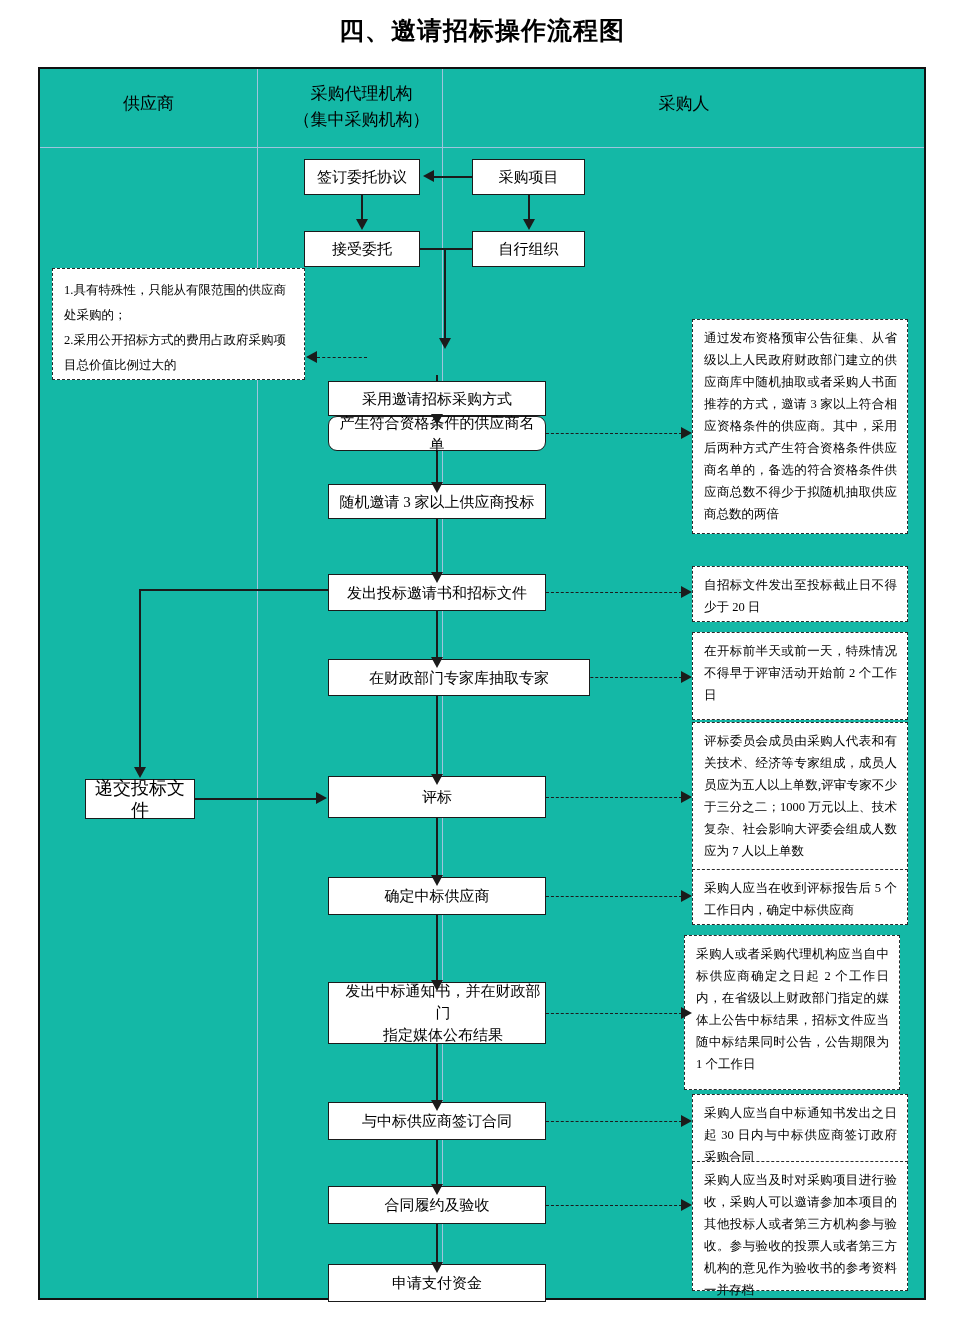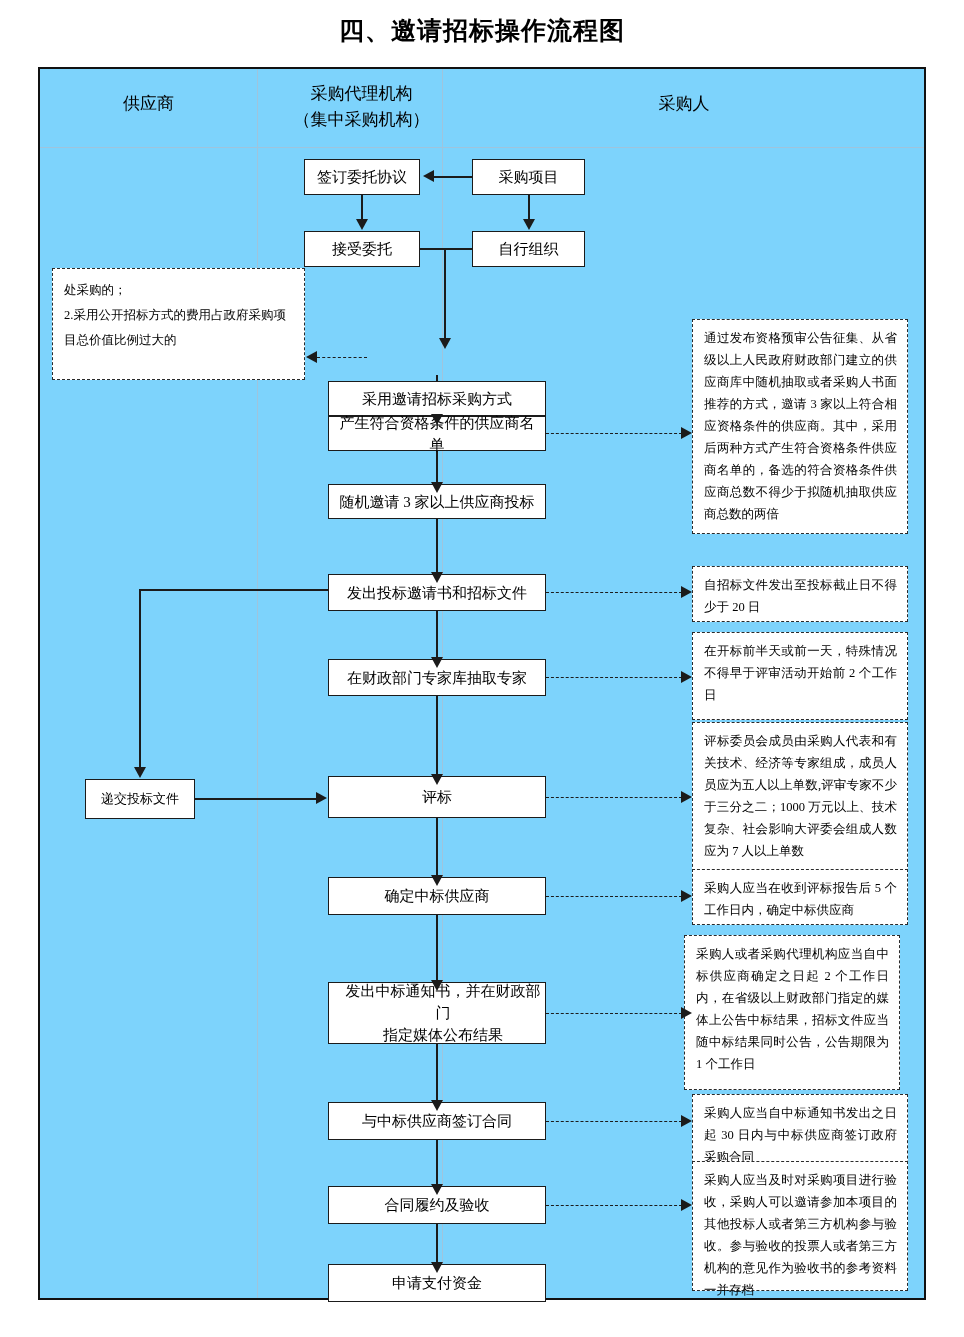--- a/index.html
+++ b/index.html
@@ -24,21 +24,21 @@
     font-weight: bold;
     letter-spacing: 1px;
   }
 
   
   #chart-frame {
     position: absolute;
     left: 38px; top: 67px;
     width: 888px; height: 1233px;
     border: 2px solid #111;
-    background: #7dd3fc;
+    background: #14b8a6;
   }
 
   
   .lane-vline {
     position: absolute;
     top: 0; bottom: 0;
     width: 1px;
     background: #9fc4dc;
   }
   .lane-hline {
@@ -62,21 +62,21 @@
     background: #fff;
     display: flex;
     align-items: center;
     justify-content: center;
     text-align: center;
     font-size: 15px;
     line-height: 22px;
     padding: 2px 4px;
     z-index: 4;
   }
-  .node.small { font-size: 13px; text-align: center; }
+  .node.small { font-size: 18px; text-align: center; }
 
   
   .note {
     position: absolute;
     border: 1.4px dashed #2a2a2a;
     background: #fff;
     font-size: 12.5px;
     line-height: 22px;
     padding: 7px 10px 5px 11px;
     text-align: justify;
@@ -167,36 +167,37 @@
   <div class="arrow down" style="left:316px; top:150px;"></div>
 
   <div class="conn v" style="left:488px; top:126px; height:25px;"></div>
   <div class="arrow down" style="left:483px; top:150px;"></div>
 
   <div class="conn h" style="left:380px; top:179px; width:52px;"></div>
   <div class="conn v" style="left:404px; top:179px; height:91px;"></div>
   <div class="arrow down" style="left:399px; top:269px;"></div>
 
   <div class="note left-note" style="left:12px; top:199px; width:253px; height:112px;">
+    <div>1.具有特殊性，只能从有限范围的供应商</div>
     <div>处采购的；</div>
     <div>2.采用公开招标方式的费用占政府采购项</div>
     <div>目总价值比例过大的</div>
   </div>
 
   <div class="dconn h" style="left:277px; top:288px; width:50px;"></div>
   <div class="arrow left" style="left:266px; top:282px;"></div>
 
   <div class="node" style="left:288px; top:271px; width:218px; height:35px;margin-top:41px;">
     <span>采用邀请招标采购方式</span>
   </div>
 
   <div class="conn v" style="left:396px; top:306px; height:41px;"></div>
   <div class="arrow down" style="left:391px; top:345px;"></div>
 
-  <div class="node" style="left:288px; top:347px; width:218px; height:35px;">
+  <div class="node" style="left:288px; top:347px; width:218px; height:35px;border-radius:9px;">
     <span>产生符合资格条件的供应商名单</span>
   </div>
 
   <div class="dconn h" style="left:506px; top:364px; width:136px;"></div>
   <div class="arrow right" style="left:641px; top:358px;"></div>
 
   <div class="note" style="left:652px; top:250px; width:216px; height:215px;">
     <span>通过发布资格预审公告征集、从省级以上人民政府财政部门建立的供应商库中随机抽取或者采购人书面推荐的方式，邀请 3 家以上符合相应资格条件的供应商。其中，采用后两种方式产生符合资格条件供应商名单的，备选的符合资格条件供应商总数不得少于拟随机抽取供应商总数的两倍</span>
   </div>
 
@@ -221,21 +222,21 @@
     <span>自招标文件发出至投标截止日不得少于 20 日</span>
   </div>
 
   <div class="conn h" style="left:99px; top:520px; width:189px;"></div>
   <div class="conn v" style="left:99px; top:520px; height:180px;"></div>
   <div class="arrow down" style="left:94px; top:698px;"></div>
 
   <div class="conn v" style="left:396px; top:542px; height:48px;"></div>
   <div class="arrow down" style="left:391px; top:588px;"></div>
 
-  <div class="node" style="left:288px; top:590px; width:218px; height:37px;">
+  <div class="node" style="left:288px; top:590px; width:262px; height:37px;">
     <span>在财政部门专家库抽取专家</span>
   </div>
 
   <div class="dconn h" style="left:506px; top:608px; width:136px;"></div>
   <div class="arrow right" style="left:641px; top:602px;"></div>
 
   <div class="note" style="left:652px; top:563px; width:216px; height:88px;">
     <span>在开标前半天或前一天，特殊情况不得早于评审活动开始前 2 个工作日</span>
   </div>
 

